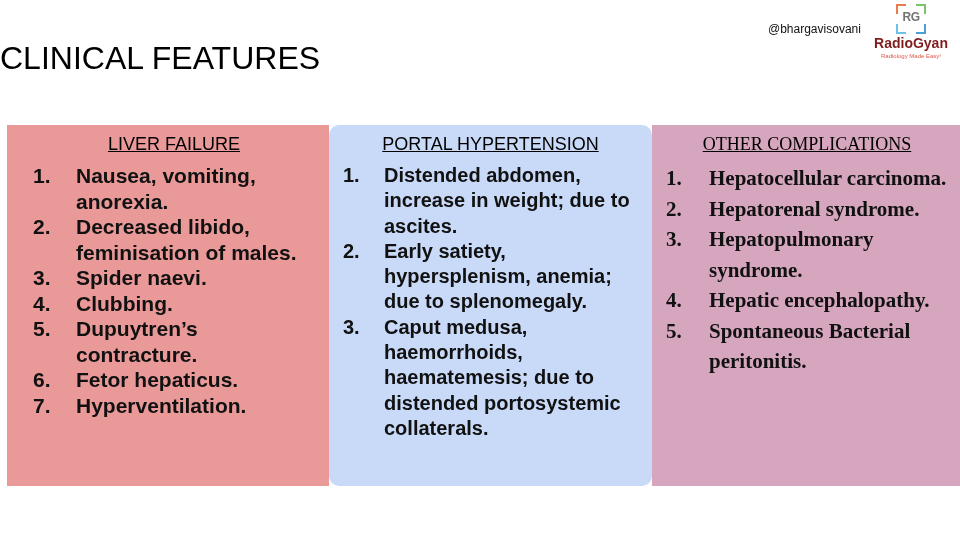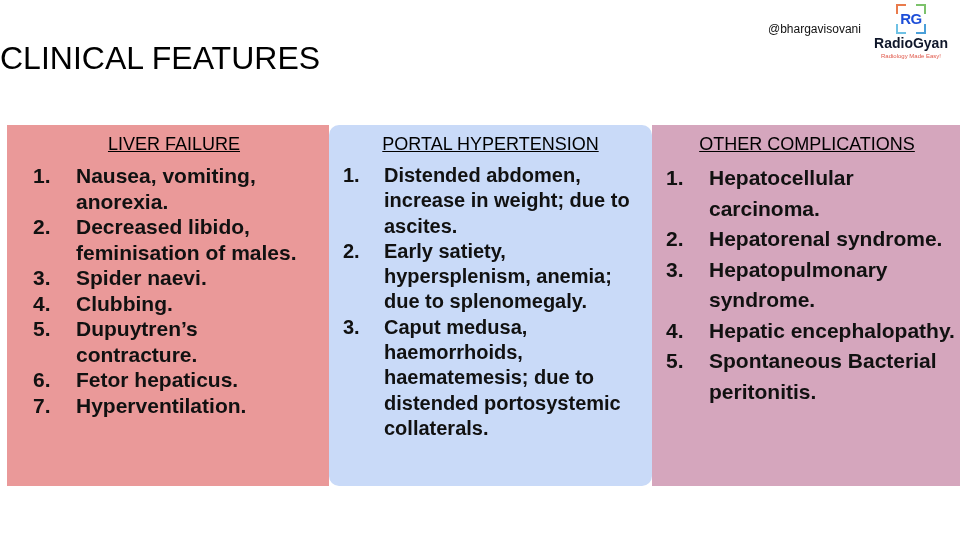--- a/index.html
+++ b/index.html
@@ -21,40 +21,40 @@
   .logo-mark {
     position: relative; width: 30px; height: 30px; margin: 0 auto;
   }
   .corner { position: absolute; width: 8px; height: 8px; }
   .c-tl { left: 0; top: 0; border-left: 2px solid #e97b4c; border-top: 2px solid #e97b4c; }
   .c-tr { right: 0; top: 0; border-right: 2px solid #7cc26b; border-top: 2px solid #7cc26b; }
   .c-bl { left: 0; bottom: 0; border-left: 2px solid #6ec1e4; border-bottom: 2px solid #6ec1e4; }
   .c-br { right: 0; bottom: 0; border-right: 2px solid #4a9fd8; border-bottom: 2px solid #4a9fd8; }
   .logo-rg {
     position: absolute; left: 0; right: 0; top: 6px;
-    font-size: 15px; font-weight: bold; color: #1d4ed8; letter-spacing: -0.5px;
+    font-size: 12px; font-weight: bold; color: #737373; letter-spacing: -0.5px;
   }
   .logo-name {
-    font-size: 14px; font-weight: bold; color: #0f172a; margin-top: 2px; line-height: 15px;
+    font-size: 14px; font-weight: bold; color: #7f1d1d; margin-top: 2px; line-height: 15px;
   }
   .logo-tag {
     font-size: 6px; color: #e0584a; margin-top: 2px;
   }
   .title {
     position: absolute; left: 0; width: 960px; top: 40px;
     text-align: left; font-size: 32px; font-weight: normal; letter-spacing: 0px;
   }
   .panels {
     position: absolute; left: 7px; top: 125px; height: 361px; width: 953px;
     display: flex;
   }
   .panel { height: 100%; box-sizing: border-box; }
   .p1 { width: 322px; background: #ea9999; padding-left: 26px; padding-right: 6px; }
   .p2 { width: 323px; background: #c9daf8; padding-left: 14px; padding-right: 6px; border-radius: 10px; }
-  .p3 { width: 308px; background: #d5a6bd; padding-left: 14px; padding-right: 4px; }
+  .p3 { width: 308px; background: #d5a6bd; padding-left: 14px; padding-right: 4px; font-family: Liberation Serif, serif; }
   .panel-head {
     text-align: center; font-size: 18px; text-decoration: underline;
     margin-top: 9px; margin-bottom: 8px;
   }
   .p1 .panel-head, .p2 .panel-head, .p3 .panel-head { padding-right: 8px; }
   ol.items { list-style: none; margin: 0; padding: 0; }
   ol.items li {
     display: flex; font-weight: bold; color: #111;
   }
   .p1 li, .p3 li { font-size: 21px; line-height: 25.5px; }

